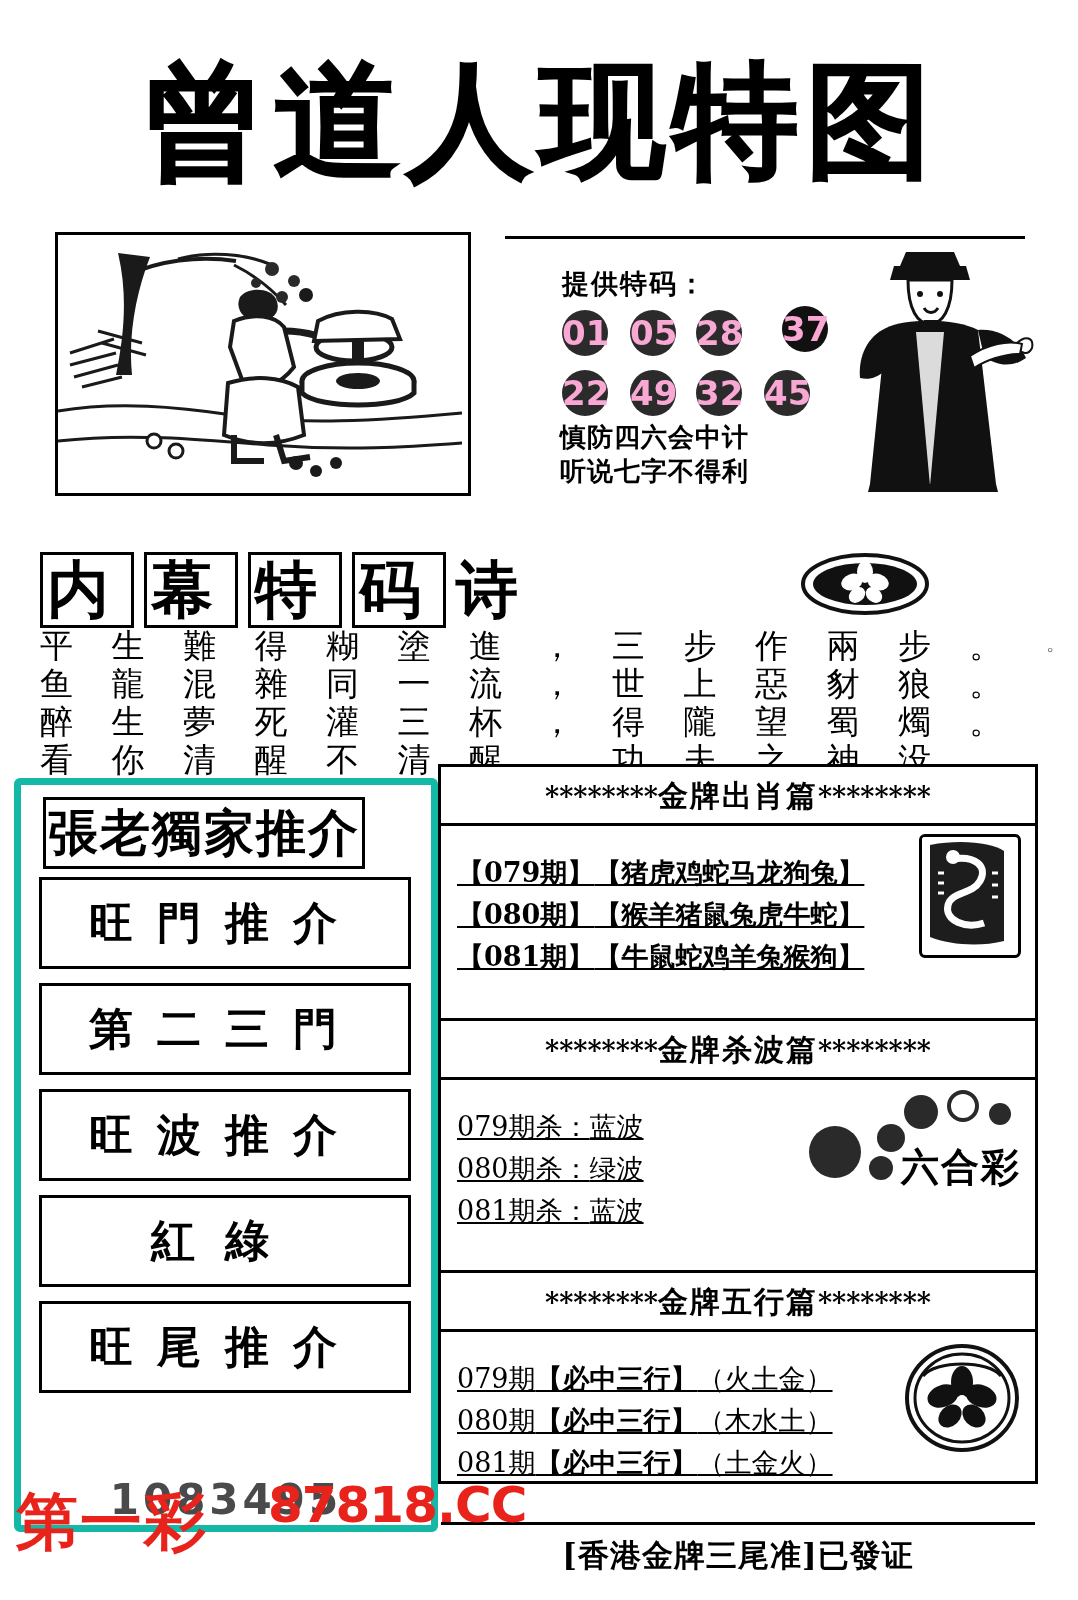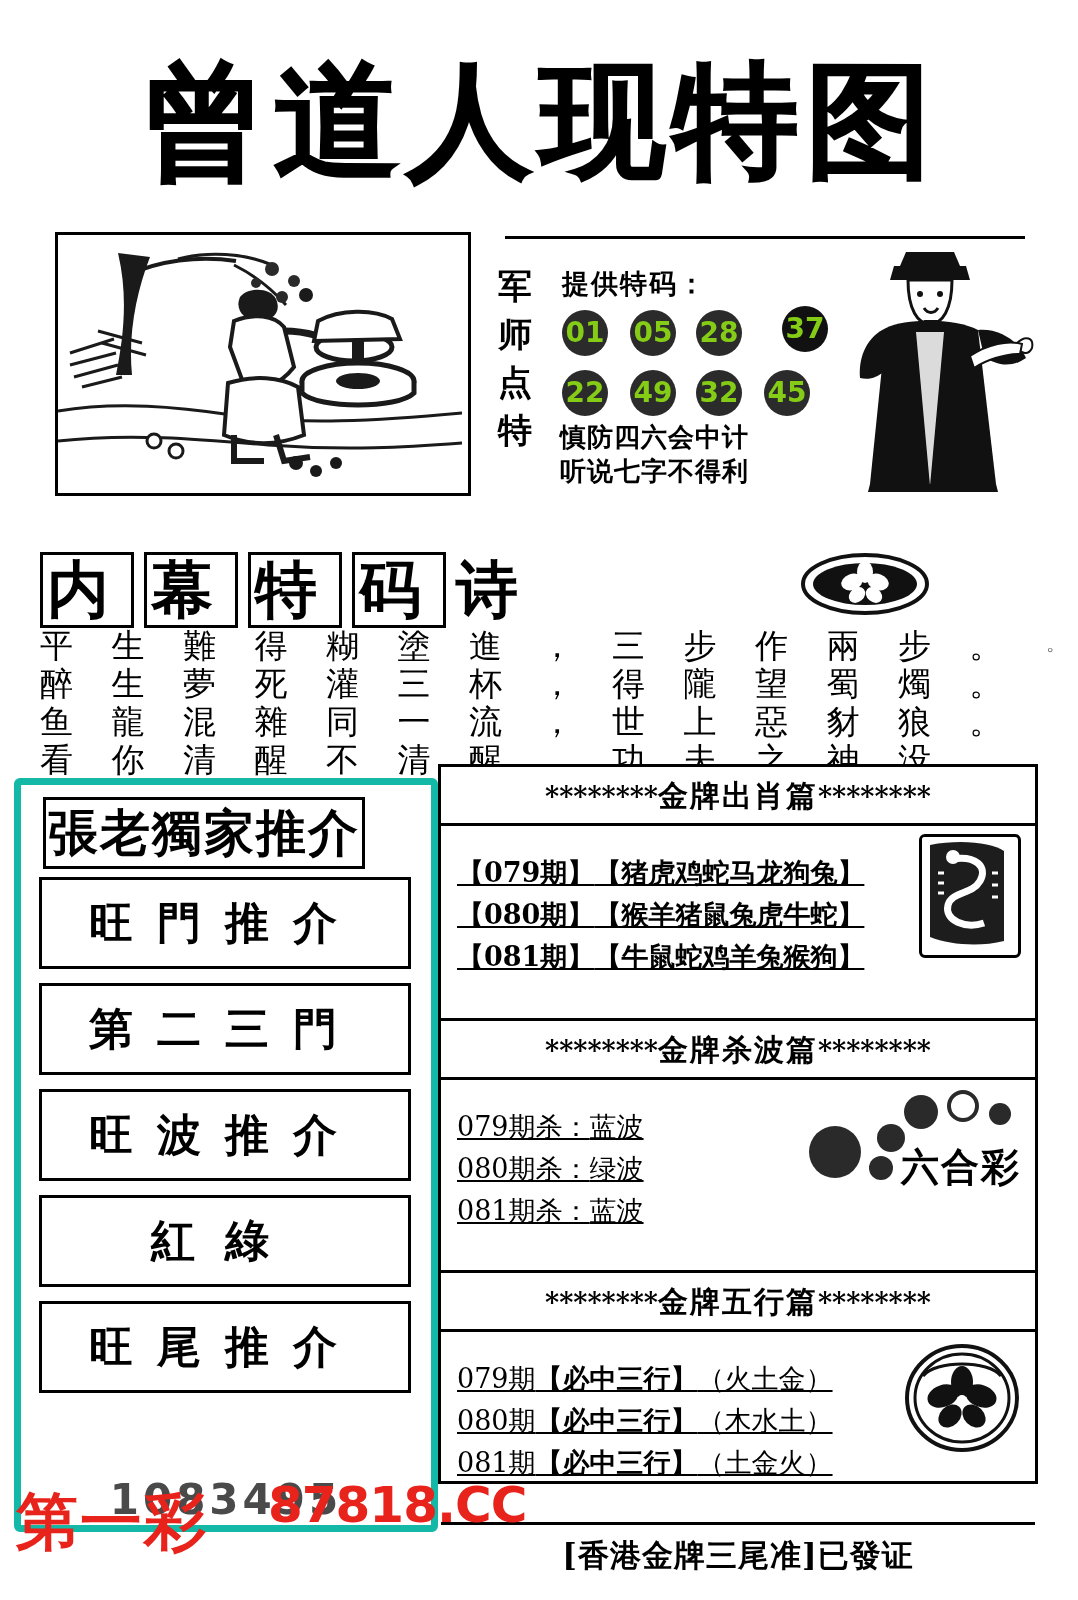--- a/index.html
+++ b/index.html
@@ -35,22 +35,22 @@
   .codes-wrap {
     position:absolute; left:500px; top:232px; width:360px; height:250px;
   }
   .codes-head {
     position:absolute; left:62px; top:34px;
     font-family:"DejaVu Serif", serif; font-weight:bold;
     font-size:27px; letter-spacing:2px;
   }
   .ball {
     position:absolute; width:46px; height:46px; border-radius:50%;
-    background:#2b2b2b; color:#84cc16; font-weight:bold;
-    font-size:28px; line-height:46px; text-align:center;
+    background:#2b2b2b; color:#f9a8d4; font-weight:bold;
+    font-size:34px; line-height:46px; text-align:center;
     font-family:"DejaVu Sans", sans-serif;
   }
   .ball.dark { background:#111; }
   .codes-note {
     position:absolute; left:60px; top:188px;
     font-family:"DejaVu Serif", serif; font-weight:bold;
     font-size:26px; line-height:34px; letter-spacing:1px;
   }
 
   .sage { position:absolute; left:820px; top:236px; width:220px; height:260px; }
@@ -204,23 +204,20 @@
       <circle cx="118" cy="216" r="7" fill="#fff" stroke="#1a1a1a" stroke-width="3"></circle>
       <circle cx="238" cy="228" r="7" fill="#1a1a1a"></circle>
       <circle cx="258" cy="236" r="6" fill="#1a1a1a"></circle>
       <circle cx="278" cy="228" r="6" fill="#1a1a1a"></circle>
       <circle cx="248" cy="60" r="7" fill="#1a1a1a"></circle>
     </svg>
   </div>
 
   <div class="rule-top"></div>
 
-  <div class="junshi">
-    <span>军师点特</span>
-  </div>
 
   <div class="codes-wrap">
     <div class="codes-head">提供特码：</div>
     <div class="ball" style="left:62px;  top:78px;">01</div>
     <div class="ball" style="left:130px; top:78px;">05</div>
     <div class="ball" style="left:196px; top:78px;">28</div>
     <div class="ball dark" style="left:270px; top:74px;margin-left:12px;">37</div>
     <div class="ball" style="left:62px;  top:138px;">22</div>
     <div class="ball" style="left:130px; top:138px;">49</div>
     <div class="ball" style="left:196px; top:138px;">32</div>
@@ -270,22 +267,22 @@
         <ellipse cx="52" cy="30" rx="11" ry="8" transform="rotate(-20 52 30)"></ellipse>
         <ellipse cx="78" cy="30" rx="11" ry="8" transform="rotate(20 78 30)"></ellipse>
         <ellipse cx="57" cy="43" rx="9" ry="7" transform="rotate(-40 57 43)"></ellipse>
         <ellipse cx="74" cy="43" rx="9" ry="7" transform="rotate(40 74 43)"></ellipse>
       </g>
     </svg>
   </div>
 
   <div class="poem">
     <span class="line">平 生 難 得 糊 塗 進 ，  三 步 作 兩 步 。</span>
+    <span class="line">鱼 龍 混 雜 同 一 流 ，  世 上 惡 豺 狼 。</span>
     <span class="line">醉 生 夢 死 灌 三 杯 ，  得 隴 望 蜀 燭 。</span>
-    <span class="line">鱼 龍 混 雜 同 一 流 ，  世 上 惡 豺 狼 。</span>
     <span class="line">看 你 清 醒 不 清 醒 ，  功 夫 之 神 没 。</span>
   </div>
 
   <div class="left-panel">
     <div class="zl-title">
       <span class="bx">張老獨家推介</span>
     </div>
     <div class="zl-rows">
       <div class="zl-row">旺門推介</div>
       <div class="zl-row">第二三門</div>

